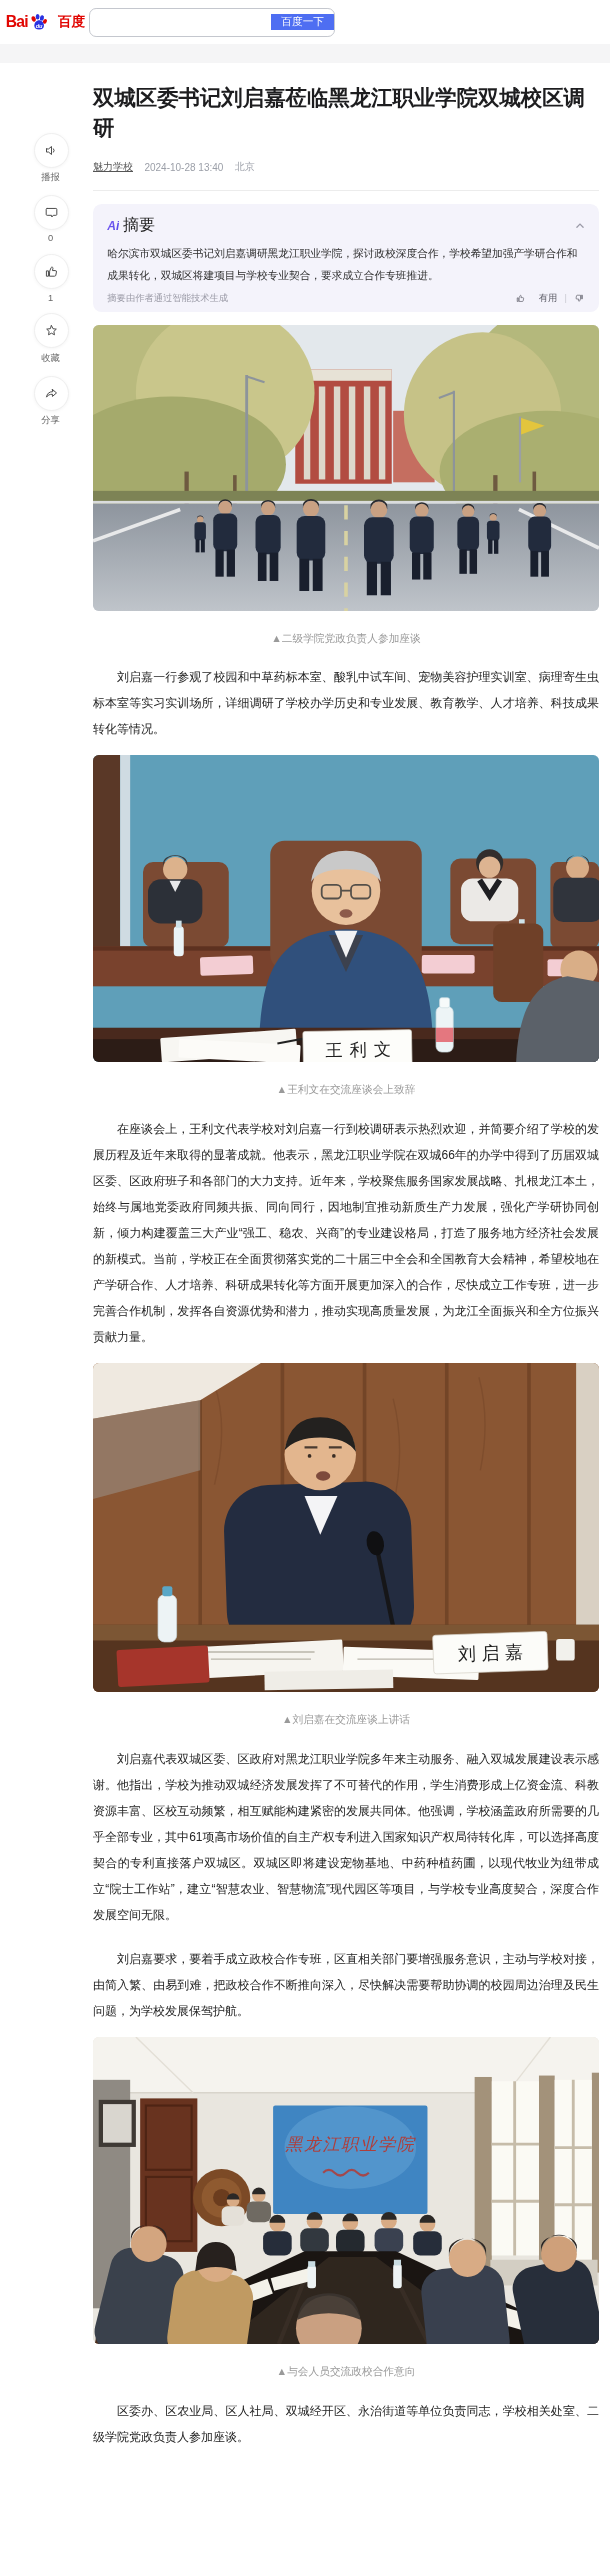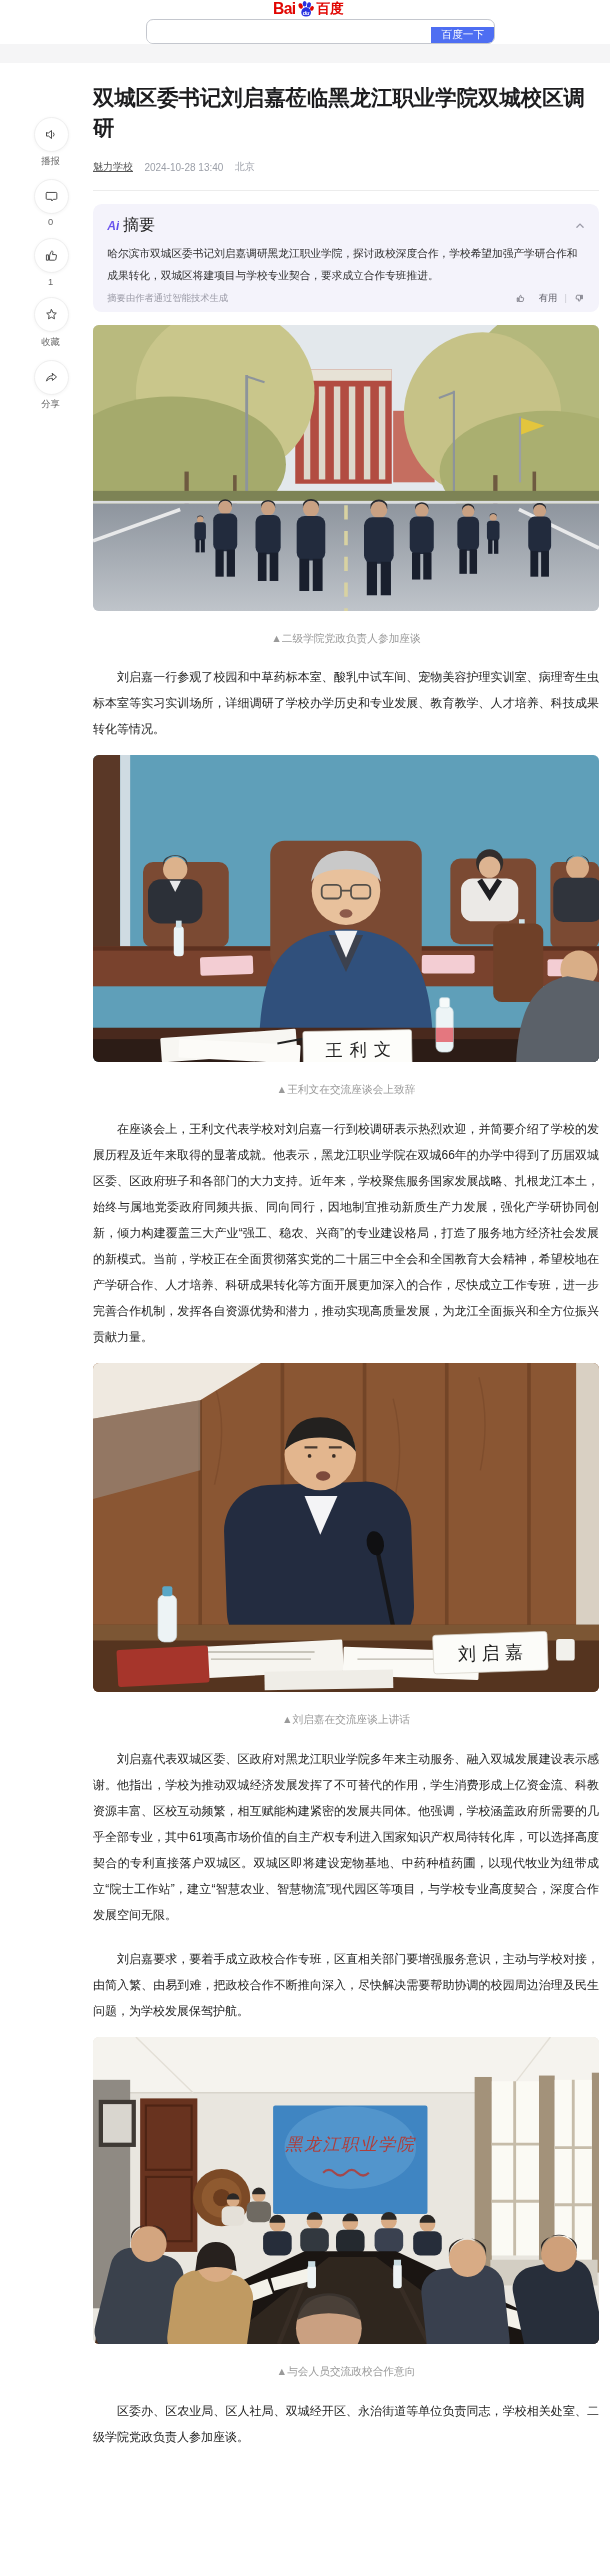--- a/index.html
+++ b/index.html
@@ -1,31 +1,31 @@
 <!DOCTYPE html>
 <html style="font-size:11.4px"><head>
 <meta charset="utf-8">
 <style>
   html,body{margin:0;padding:0;background:#ffffff;}
   body{width:611px;font-family:"Liberation Sans","DejaVu Sans",sans-serif;color:#222;}
   
-  .topbar{height:44px;display:flex;align-items:center;padding-left:5.7px;background:#fff;flex-direction:column;}
+  .topbar{height:44px;display:flex;align-items:center;padding-left:5.7px;background:#fff;}
   .logo{display:flex;align-items:center;cursor:pointer;}
   .logo .bai{font-size:15.7px;font-weight:800;color:#e10602;letter-spacing:-0.7px;}
-  .logo .cn{font-size:13.6px;font-weight:700;color:#e10602;margin-left:1px;}
+  .logo .cn{font-size:13.6px;font-weight:700;color:#e10602;margin-left:10px;}
   .logo svg{width:18.6px;height:18.6px;margin:0 0.7px;}
-  .searchwrap{display:flex;align-items:flex-end;margin-left:25px;width:349px;height:29px;
+  .searchwrap{display:flex;align-items:center;margin-left:4px;width:246px;height:29px;
     border:1.4px solid #c4c7ce;border-radius:7.1px;overflow:hidden;background:#fff;box-sizing:border-box;}
   .searchwrap input{flex:1;border:none;outline:none;font-size:10.7px;padding:0 8.6px;min-width:0;}
   .searchwrap button{width:63px;border:none;background:#4e6ef2;color:#fff;font-size:10.7px;cursor:pointer;
     font-family:inherit;}
   .grayband{height:18.6px;background:#f5f5f6;}
   
   .pagewrap{position:relative;background:#fff;}
-  .rail{position:absolute;left:34px;top:34px;width:33px;}
+  .rail{position:absolute;left:34px;top:50px;width:33px;}
   .rail-item{margin-bottom:10.7px;text-align:center;}
   .rail-btn{width:33px;height:33px;border-radius:50%;background:#fff;border:0.7px solid #efefef;
     box-shadow:0 0.7px 3.6px rgba(0,0,0,.05);display:flex;align-items:center;justify-content:center;cursor:pointer;}
   .rail-btn svg{width:15px;height:15px;stroke:#4d4d4d;fill:none;stroke-width:1.6;stroke-linejoin:round;stroke-linecap:round;}
   .rail-label{margin-top:3.6px;font-size:9.3px;color:#666;}
   article{margin-left:93px;width:506px;}
   h1{margin:20px 0 0;font-size:21.4px;line-height:1.42;color:#1d1d1f;font-weight:700;}
   .meta{margin-top:17px;display:flex;align-items:center;font-size:10px;}
   .meta .author{color:#555;cursor:pointer;text-decoration:underline;}
   .meta .dt,.meta .loc{color:#9b9fa8;margin-left:11.4px;}

